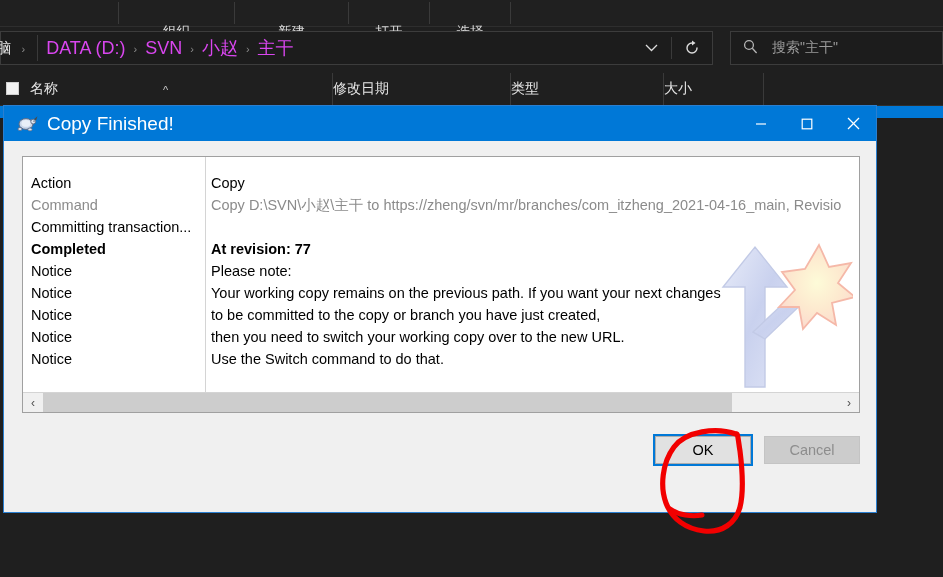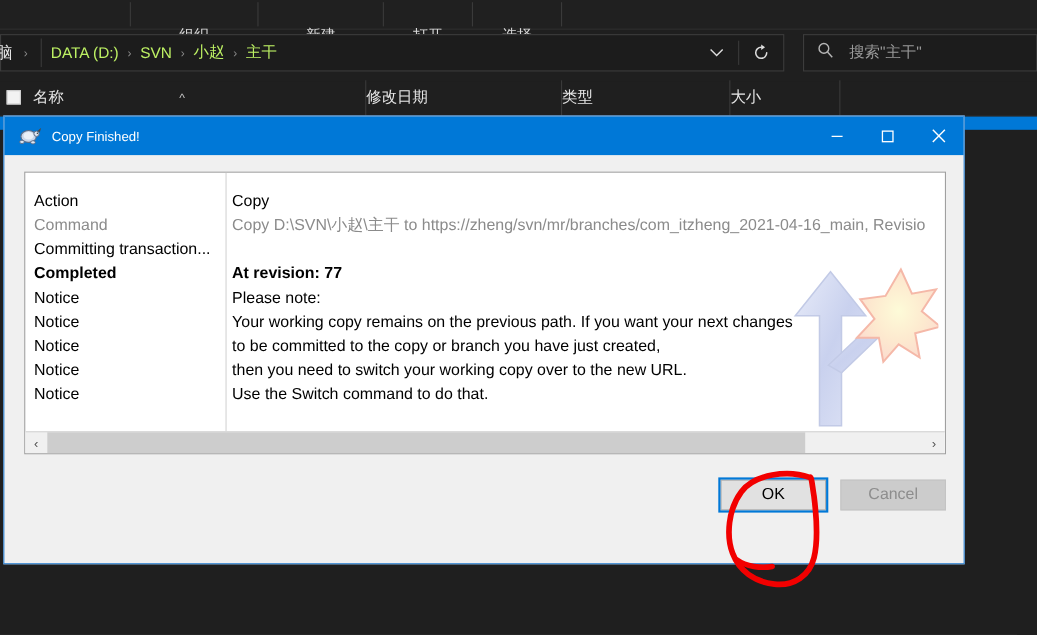--- a/index.html
+++ b/index.html
@@ -39,21 +39,21 @@
   .addrbox {
     position: absolute; left: 0; top: 31px; width: 713px; height: 34px;
     background: #1c1c1c; border: 1px solid #3c3c3c;
     display: flex; align-items: center;
   }
   .crumb-first {
     color: #e4e4e4; font-size: 14.5px; padding: 0 4px 0 0;
     margin-left: -4px;
   }
   .crumb {
-    color: #bef264; font-size: 14px; padding: 0 2px;
+    color: #d946ef; font-size: 18px; padding: 0 2px;
     white-space: nowrap;
   }
   .crumb-sep {
     color: #8b8b8b; font-size: 11px; padding: 0 6px;
     transform: translateY(1px);
   }
   .addr-divider {
     width: 1px; height: 26px; background: #3a3a3a; margin: 0 6px 0 6px;
   }
   .addr-right {
@@ -107,21 +107,21 @@
   }
   .titlebar {
     height: 35px; background: #0078d7;
     display: flex; align-items: center; position: relative;
   }
   .turtle-ico {
     width: 22px; height: 18px; margin-left: 12px; position: relative;
     flex: 0 0 22px;
   }
   .title-text {
-    color: #ffffff; font-size: 12px; margin-left: 9px;
+    color: #ffffff; font-size: 19px; margin-left: 9px;
     font-family: "Liberation Sans", sans-serif;
   }
   .wincontrols { margin-left: auto; display: flex; height: 35px; }
   .wbtn {
     width: 46px; height: 35px; display: flex;
     align-items: center; justify-content: center;
     color: #ffffff; font-size: 14px;
   }
   .wbtn svg { display: block; }
 

